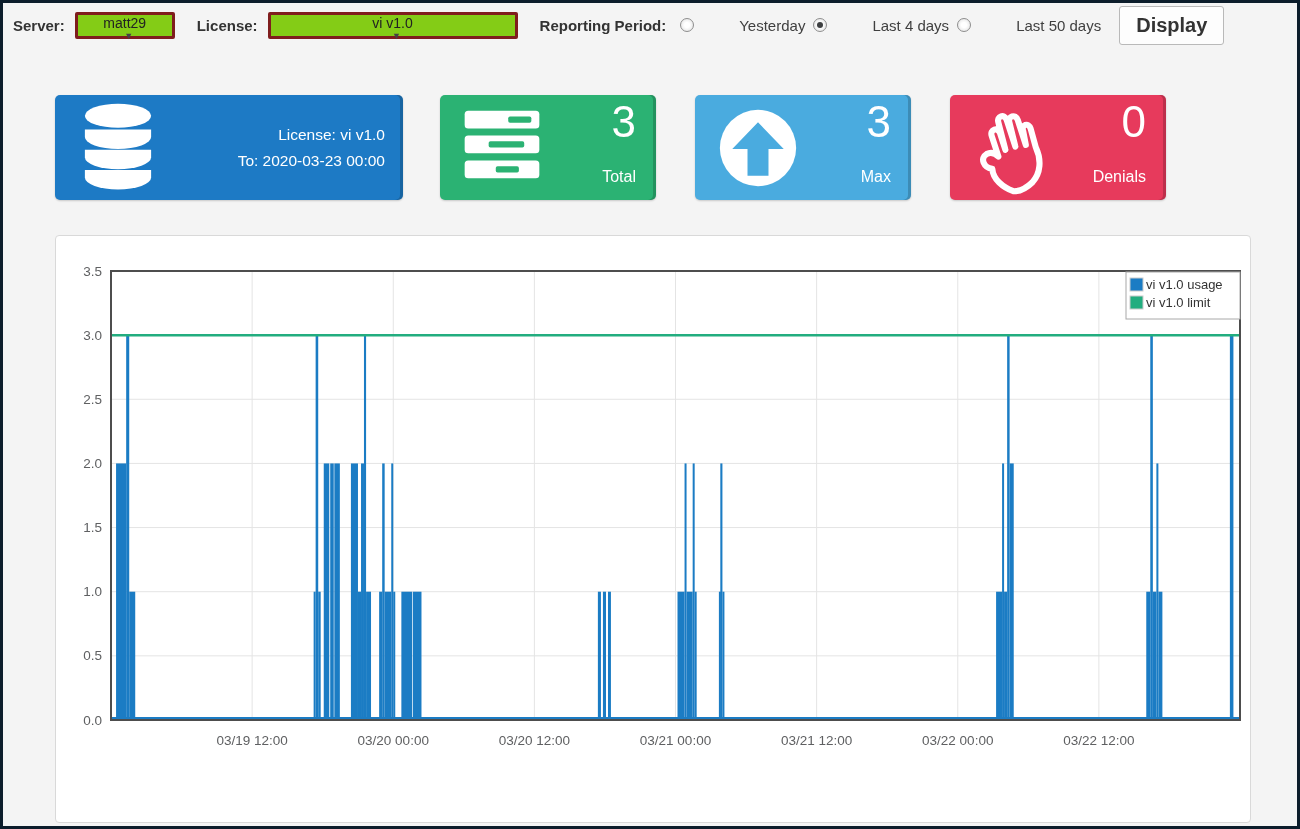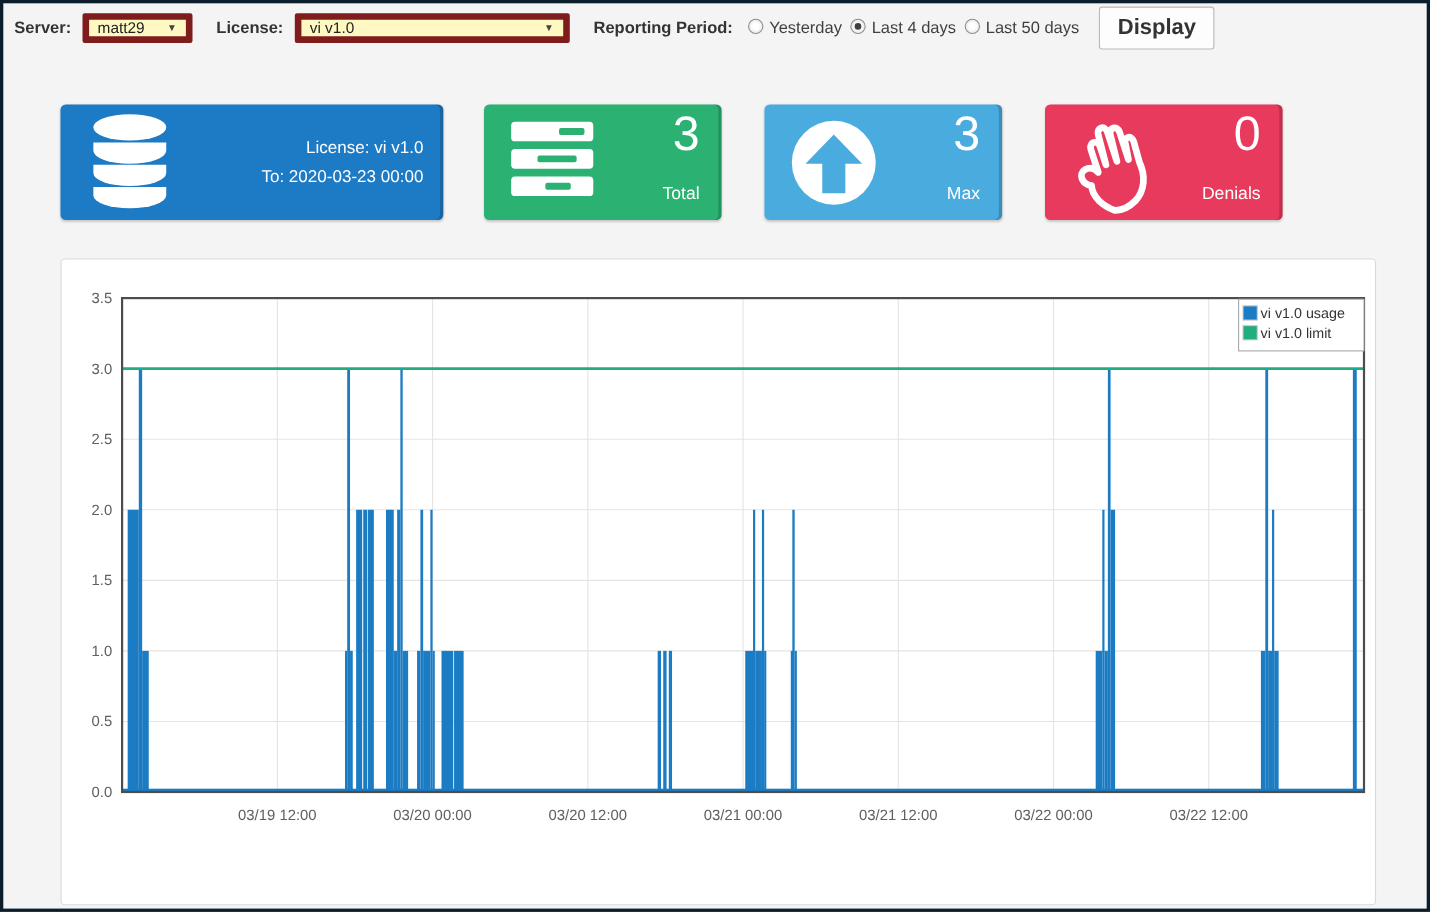--- a/index.html
+++ b/index.html
@@ -8,30 +8,30 @@
     font-family:"Liberation Sans", sans-serif;
     background:#f4f4f4;
     border:3px solid #0c1d2b;
     position:relative;
     overflow:hidden;
   }
   
   .toolbar { position:absolute; top:4px; left:10px; height:36px; display:flex; align-items:center; }
   .lbl { font-weight:bold; font-size:15px; color:#333; }
   .select {
-    height:27px; background:#fef9c3; border:6px solid #7f1d1d; border-radius:2px;
+    height:27px; background:#84cc16; border:3px solid #7f1d1d; border-radius:2px;
     display:flex; align-items:center; font-size:14px; color:#222;
-    padding:0 8px; margin-left:10px; justify-content:space-between; cursor:default;
+    padding:0 8px; margin-left:10px; justify-content:space-between; cursor:default;flex-direction:column;
   }
   .select .arrow { font-size:9px; color:#444; margin-left:8px; }
   .select.sm { width:100px; }
   .select.lg { width:250px;text-align:right; }
   .ml { margin-left:22px; }
   .radios { display:flex; align-items:center; margin-left:6px; }
-  .radio { display:flex; margin-left:8px; cursor:default; }
+  .radio { display:flex; align-items:center; margin-left:8px; cursor:default;gap:40px; }
   .rb {
     width:14px; height:14px; border-radius:50%;
     border:1px solid #8e8e8e; background:radial-gradient(#ffffff 30%, #dcdcdc 100%);
     display:inline-block; position:relative; margin-right:5px; flex:none;
   }
   .rb.checked::after {
     content:""; position:absolute; left:3px; top:3px; width:6px; height:6px;
     border-radius:50%; background:#3d3f41;
   }
   .radio span.txt { font-size:15px; color:#3f3f3f; }

